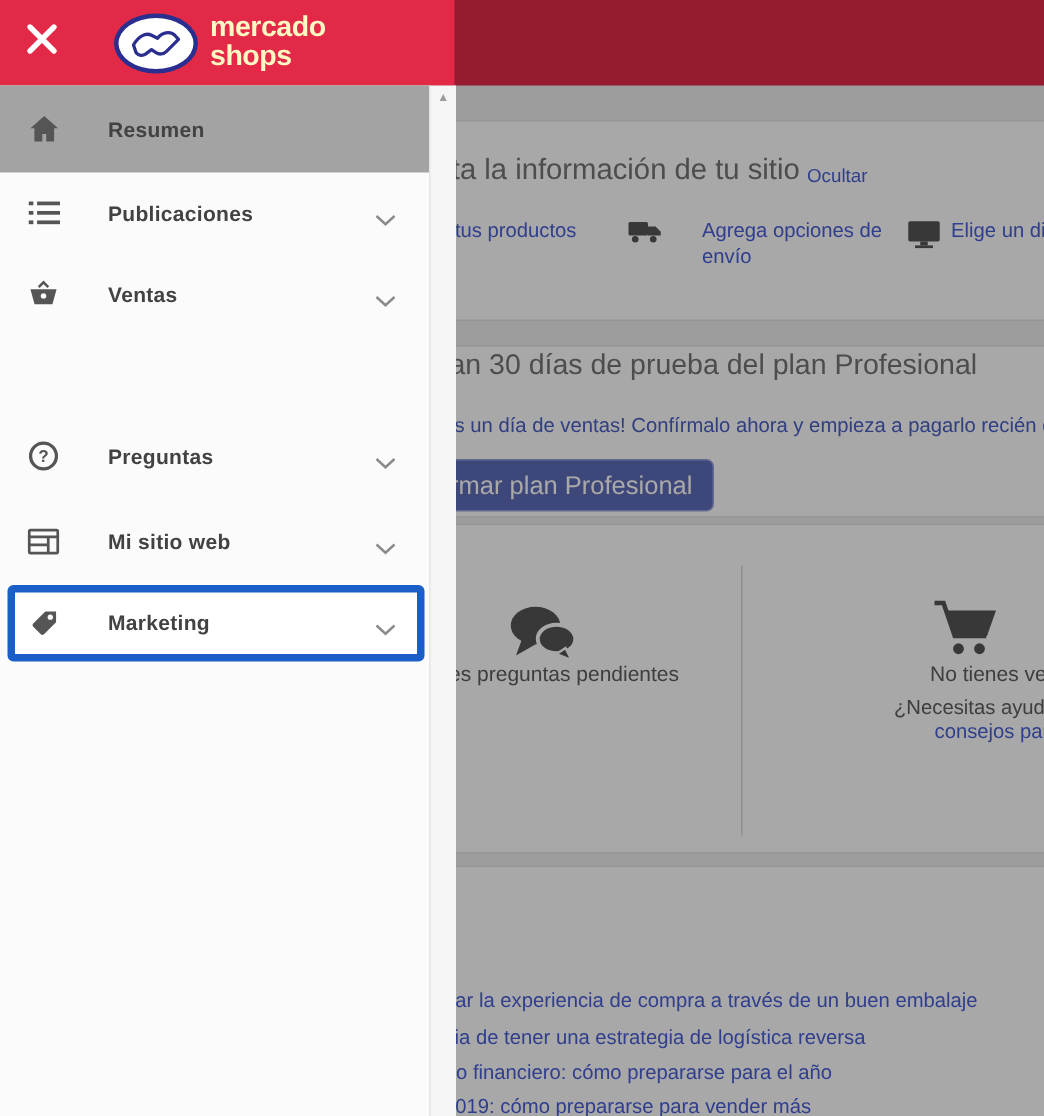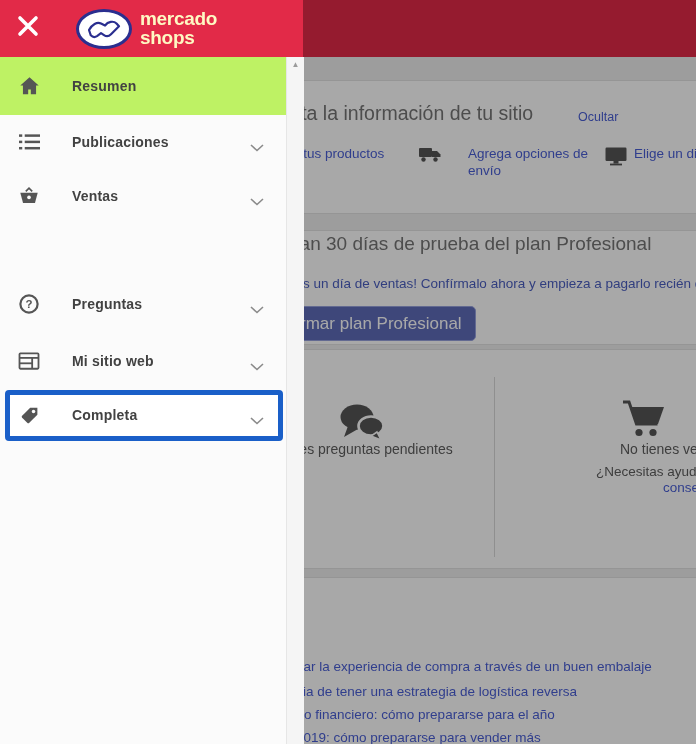--- a/index.html
+++ b/index.html
@@ -7,21 +7,21 @@
     position:relative;width:696px;height:744px;overflow:hidden;
     font-family:"Liberation Sans",sans-serif;background:#eee;
   }
   .abs{position:absolute;}
   .nowrap{white-space:nowrap;}
   
   .page{position:absolute;inset:0;background:#eeeeee;z-index:0;}
   .m-header{position:absolute;left:0;top:0;width:696px;height:57px;background:#e22a48;}
   .card{position:absolute;background:#ffffff;border:1px solid #e2e2e2;border-radius:3px;}
   .gray-title{color:#757575;font-size:19.5px;font-weight:400;}
-  .link{color:#4a5fd6;margin-left:40px;}
+  .link{color:#4a5fd6;}
   .step-label{color:#4a5fd6;font-size:13.5px;line-height:17px;cursor:pointer;}
   .muted{color:#5e5e5e;}
   .trial-btn{
     position:absolute;left:246px;top:306px;width:228px;height:33px;
     background:#5f6cba;border:1px solid #97a1dd;border-radius:5px;
     color:#ffffff;font-size:17px;font-family:"Liberation Sans",sans-serif;
     display:flex;align-items:center;justify-content:center;cursor:pointer;
   }
   .v-divider{position:absolute;left:494px;top:377px;width:1px;height:180px;background:#d9d9d9;}
   .main-icon{color:#565656;}
@@ -34,21 +34,21 @@
   .sb-panel{position:absolute;left:0;top:57px;width:286px;height:687px;background:#fbfbfb;}
   .sb-scroll{
     position:absolute;left:286px;top:57px;width:17px;height:687px;
     background:#f5f5f5;border-left:1px solid #e6e6e6;text-align:center;
   }
   .sb-scroll .arrow{color:#9b9b9b;font-size:8px;line-height:16px;display:block;cursor:pointer;}
   .nav-item{
     position:absolute;left:0;width:286px;height:54px;
     display:flex;align-items:center;cursor:pointer;
   }
-  .nav-item.active{background:#bef264;}
+  .nav-item.active{background:#a3a3a3;}
   .nav-icon{position:absolute;left:17px;width:24px;height:24px;color:#555555;display:flex;align-items:center;justify-content:center;}
   .nav-label{position:absolute;left:72px;font-size:14px;font-weight:600;color:#424242;letter-spacing:.2px;}
   .nav-chevron{position:absolute;left:250px;top:50%;margin-top:-4px;color:#8a8a8a;}
   .hl-box{
     position:absolute;left:5px;top:333px;width:268px;height:41px;
     border:5px solid #1a5fc8;border-radius:4px;background:#ffffff;
   }
   .logo-badge{
     position:absolute;left:76px;top:9px;width:56px;height:40px;background:#ffffff;
     border:3px solid #2a2e8f;border-radius:50%;box-sizing:border-box;
@@ -234,21 +234,21 @@
         </span>
       </div>
 
       <div class="nav-item" style="top:331px;">
         <span class="nav-icon">
           <svg width="21" height="21" viewBox="0 0 24 24">
               <path d="M21 3h-8.2L3.6 12.2a1.7 1.7 0 0 0 0 2.4l5.8 5.8a1.7 1.7 0 0 0 2.4 0L21 11.2V3z" fill="currentColor"></path>
               <circle cx="16.6" cy="7.4" r="2" fill="#fbfbfb"></circle>
             </svg>
         </span>
-        <span class="nav-label">Completa</span>
+        <span class="nav-label">Marketing</span>
         <span class="nav-chevron">
           <svg width="14" height="8" viewBox="0 0 14 8">
               <path d="M1 1l6 5.5L13 1" fill="none" stroke="currentColor" stroke-width="1.6"></path>
             </svg>
         </span>
       </div>
     </div>
 
     <div class="sb-scroll">
       <span class="arrow">▲</span>

